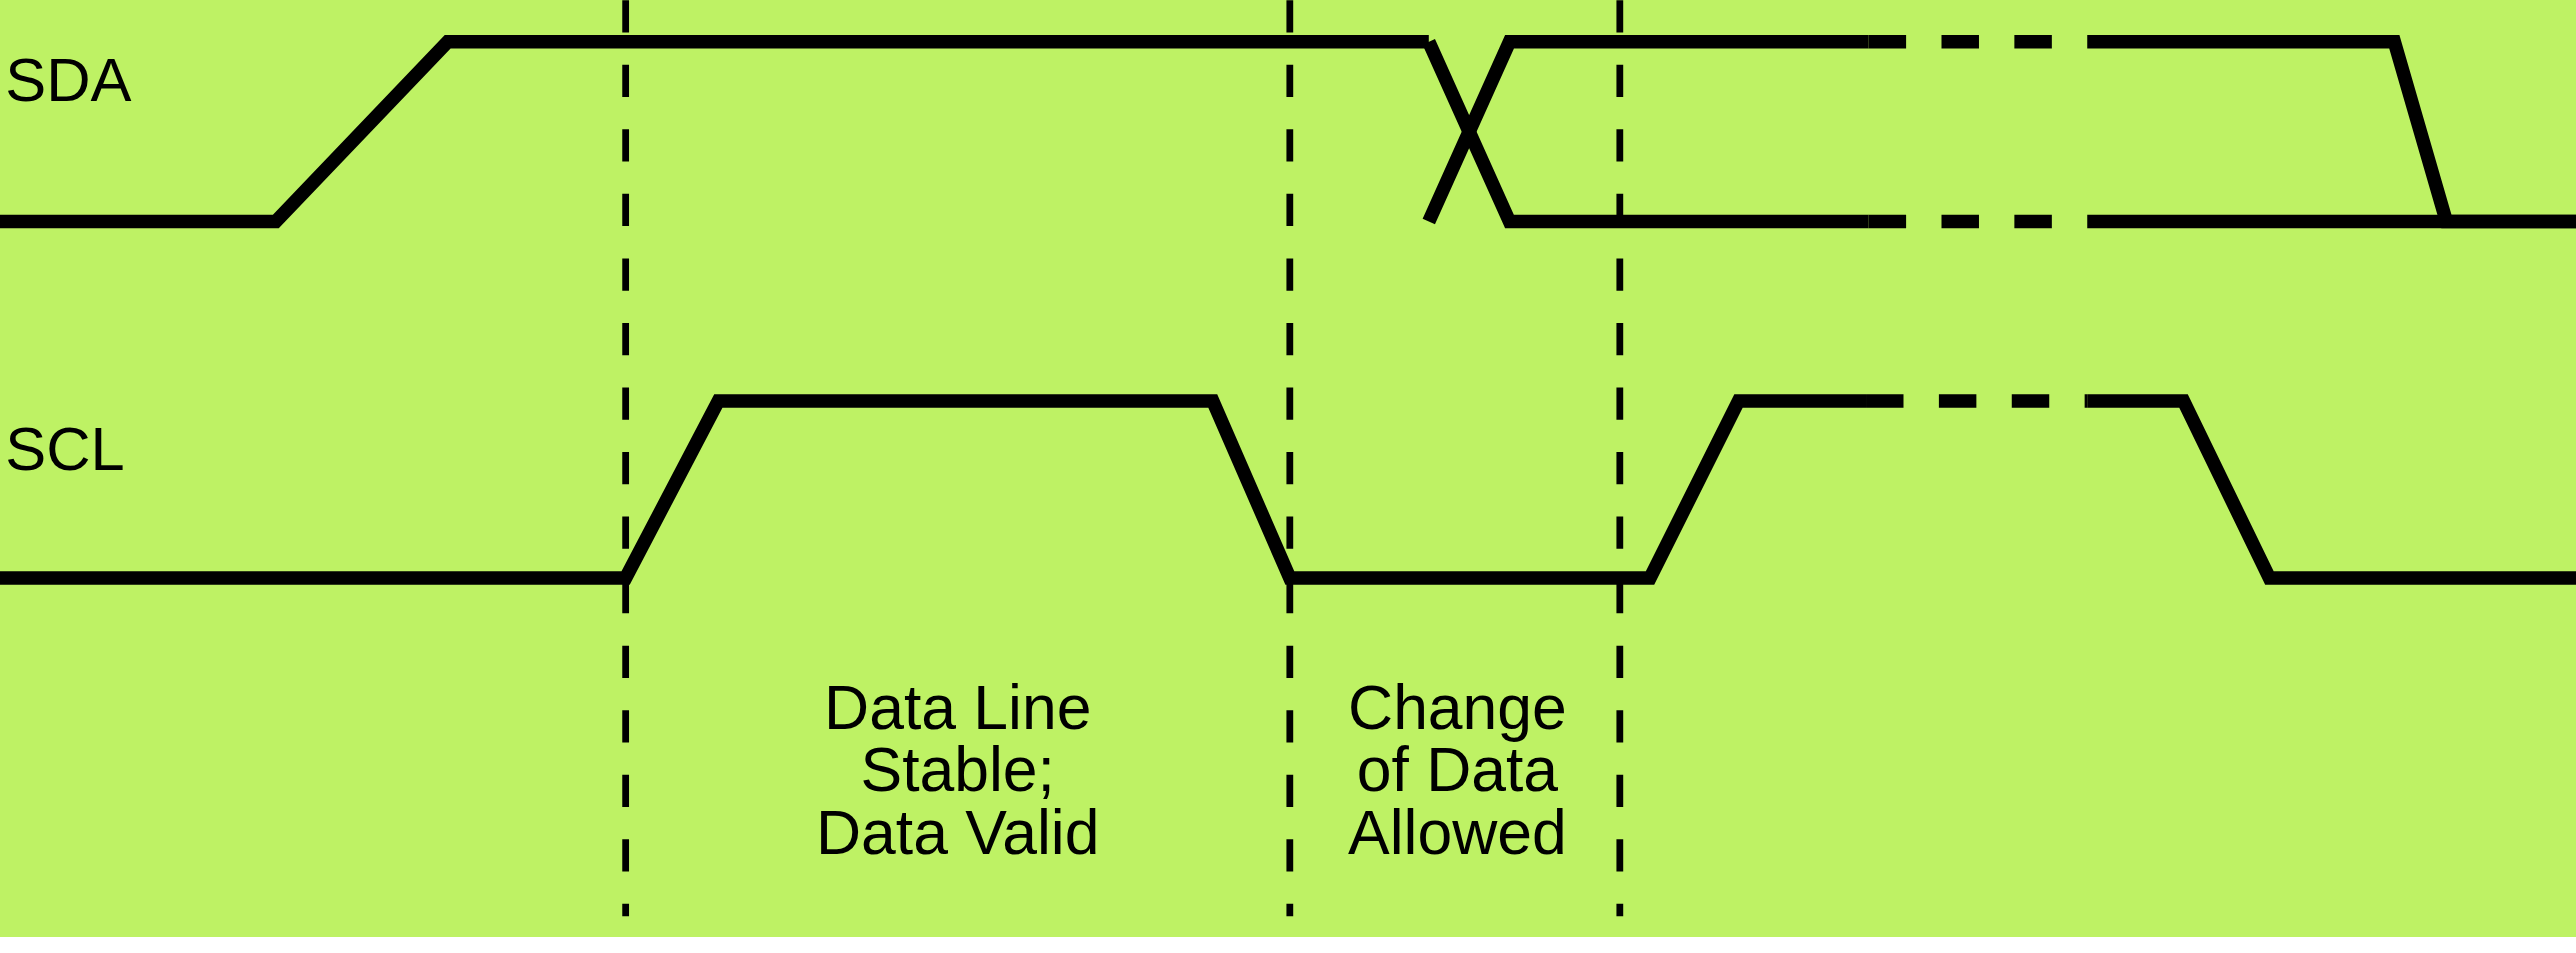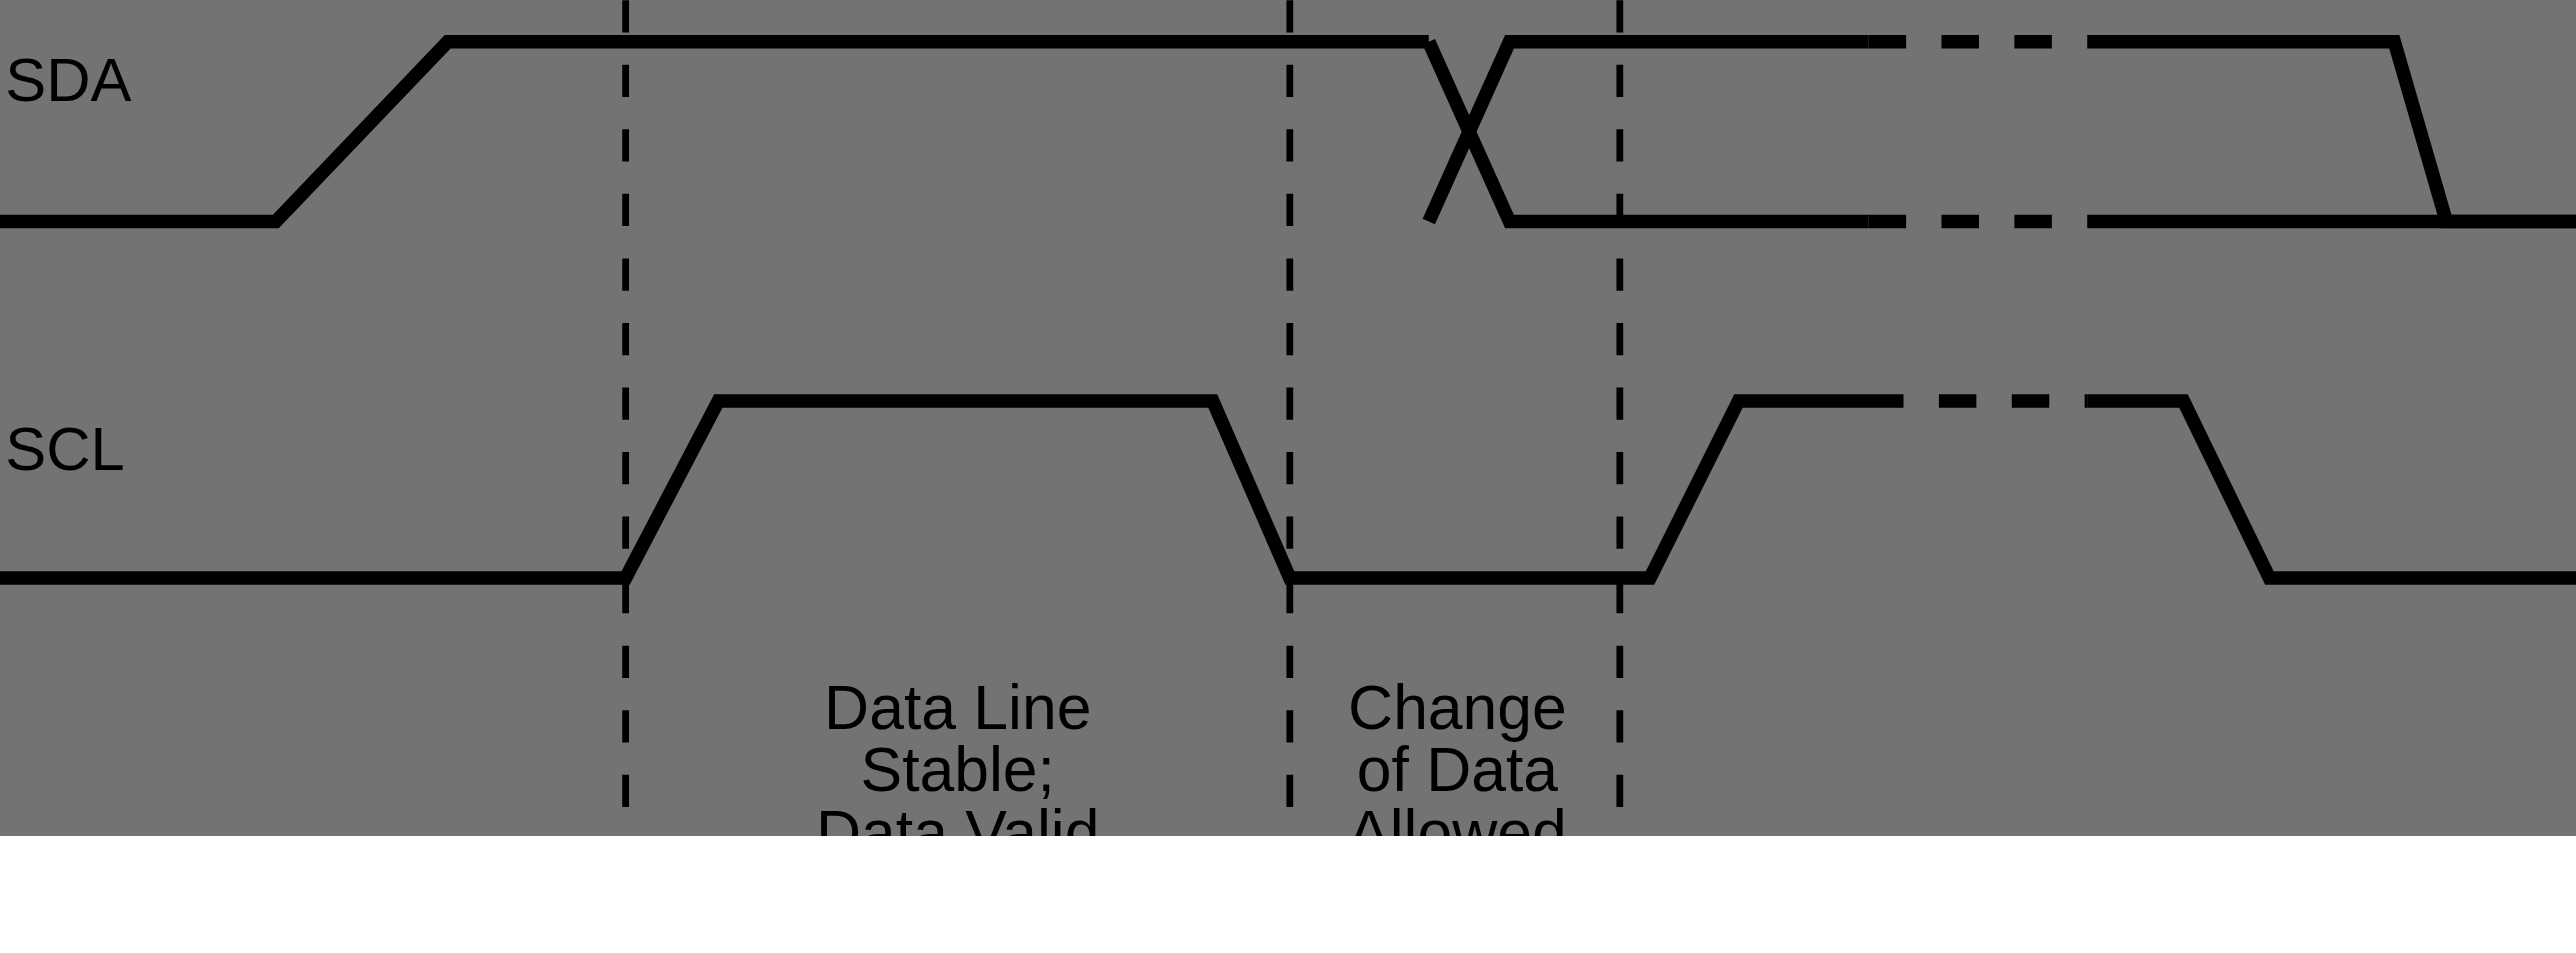--- a/index.html
+++ b/index.html
@@ -4,22 +4,22 @@
 <title>I2C Timing Diagram</title>
 <style>
   html, body {
     margin: 0;
     padding: 0;
     background: #ffffff;
   }
   #diagram-root {
     position: relative;
     width: 2576px;
-    height: 836px;
-    background: #737373;
+    height: 937px;
+    background: #bef264;
     font-family: "Liberation Sans", sans-serif;
     overflow: hidden;
   }
   #timing-svg {
     position: absolute;
     left: 0;
     top: 0;
     width: 2576px;
     height: 954px;
     display: block;

